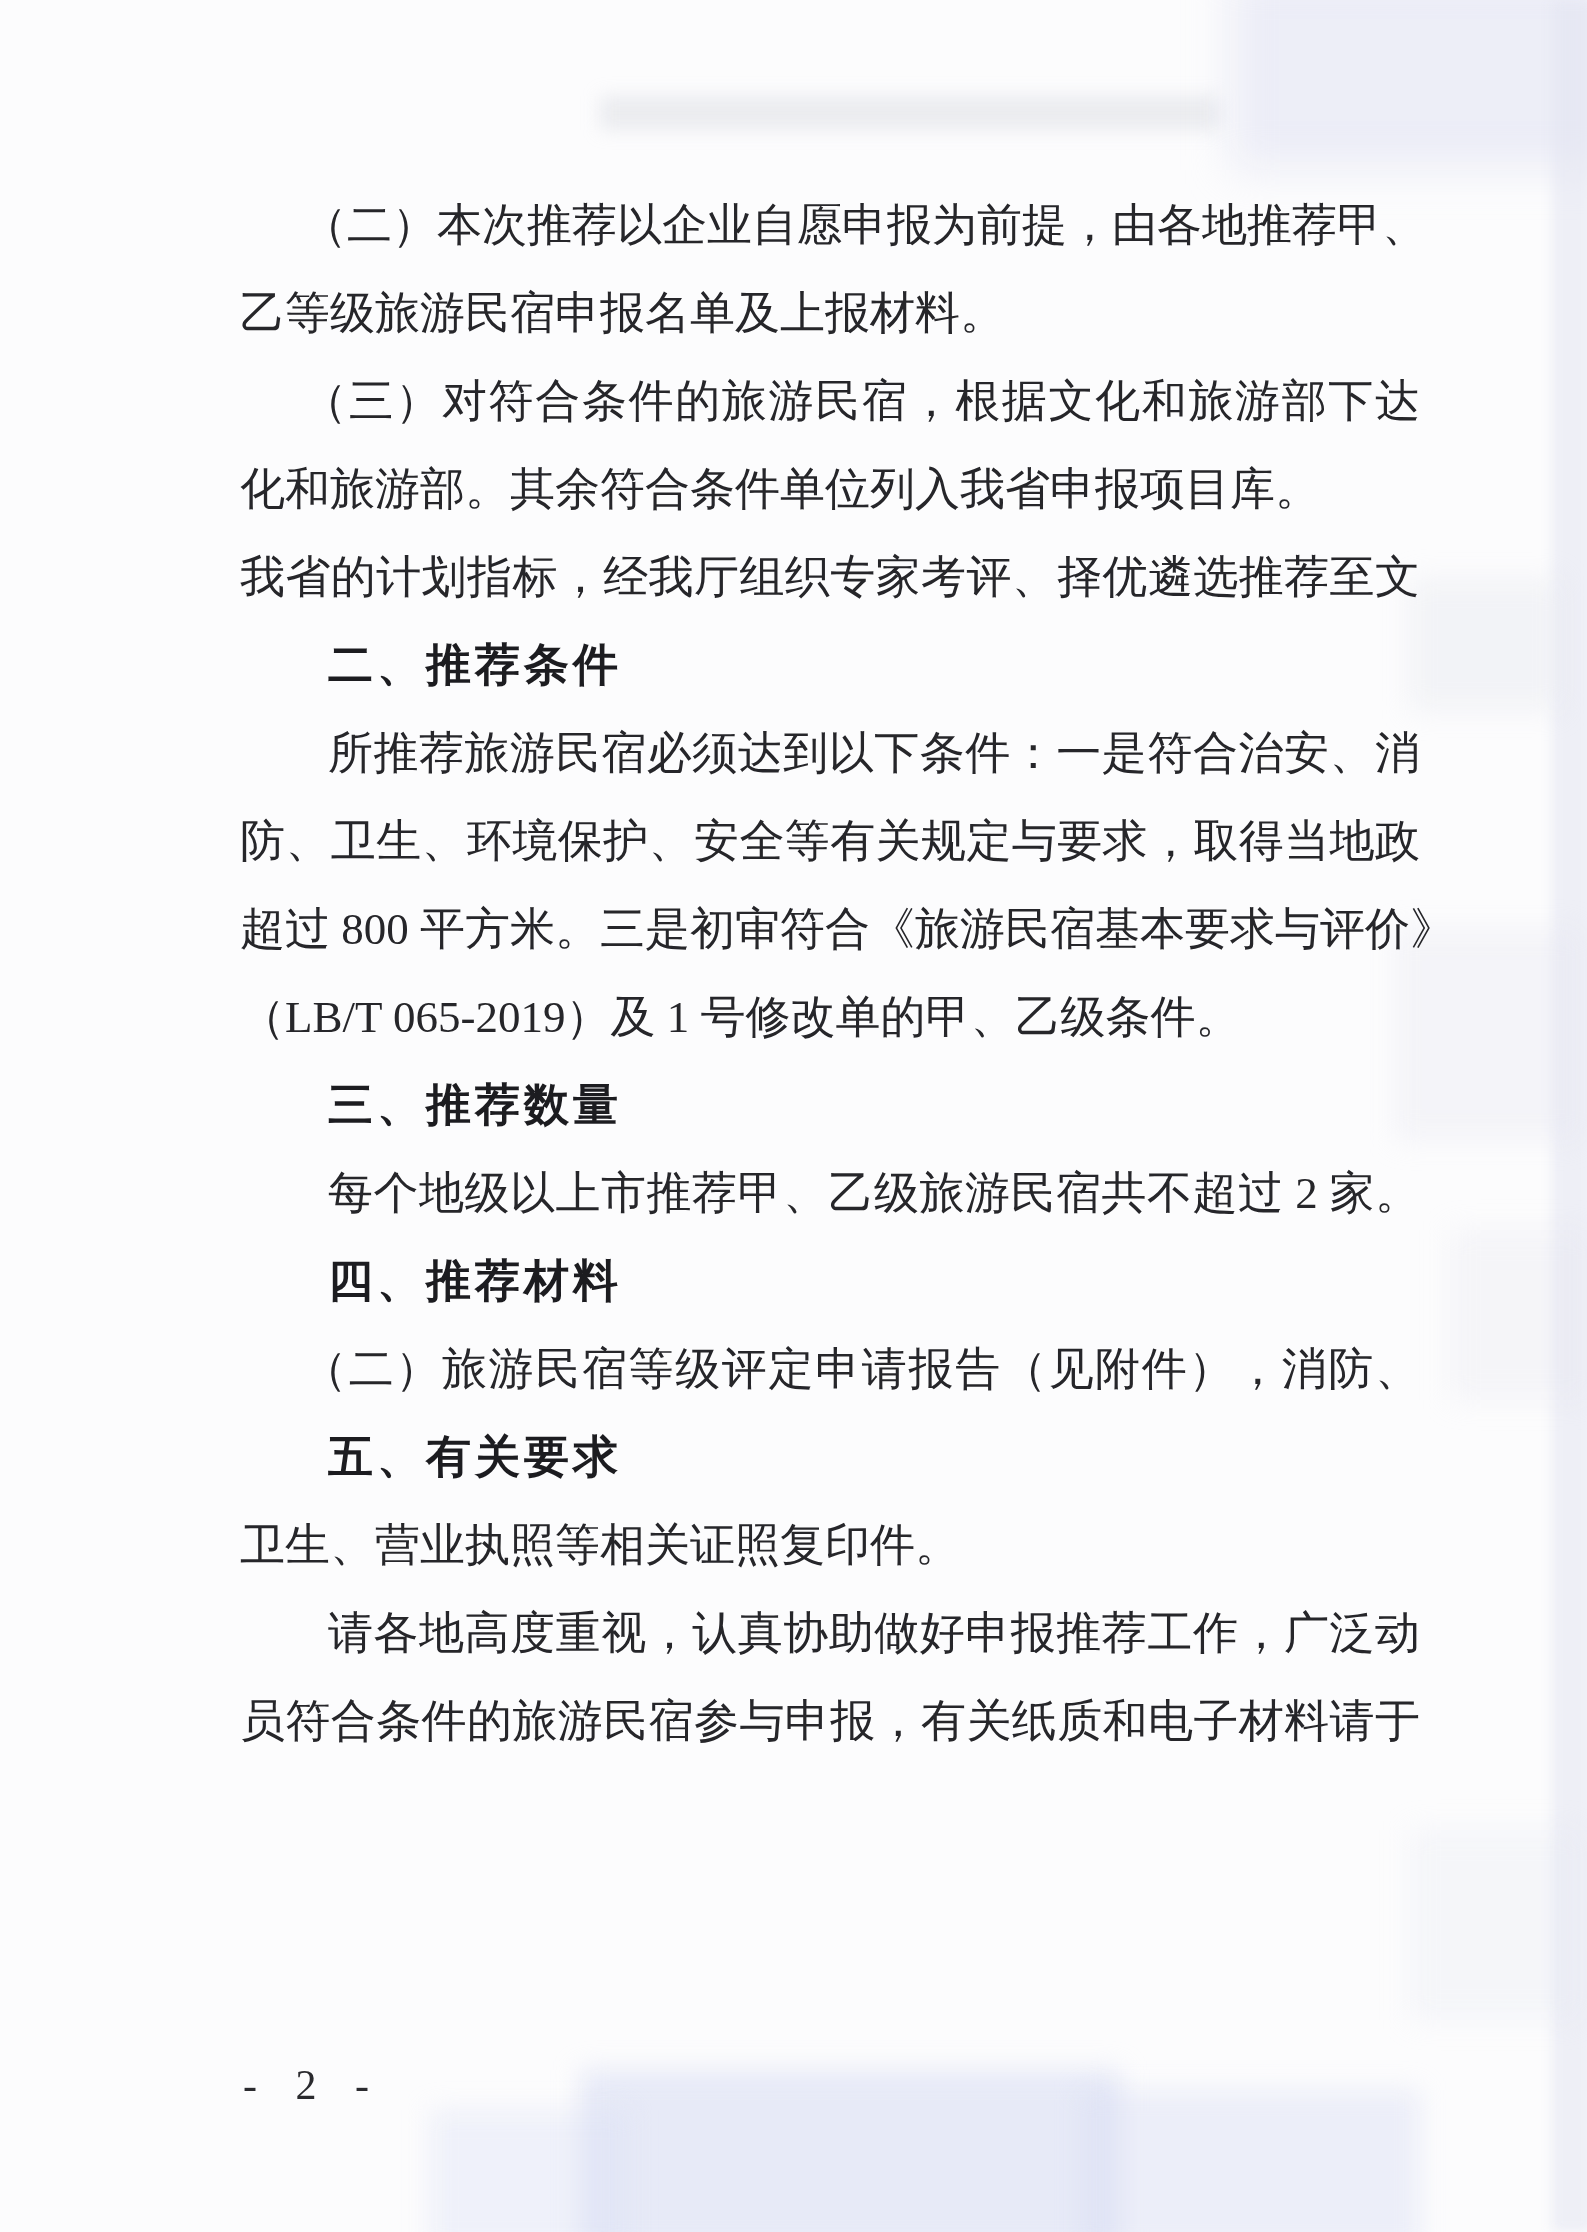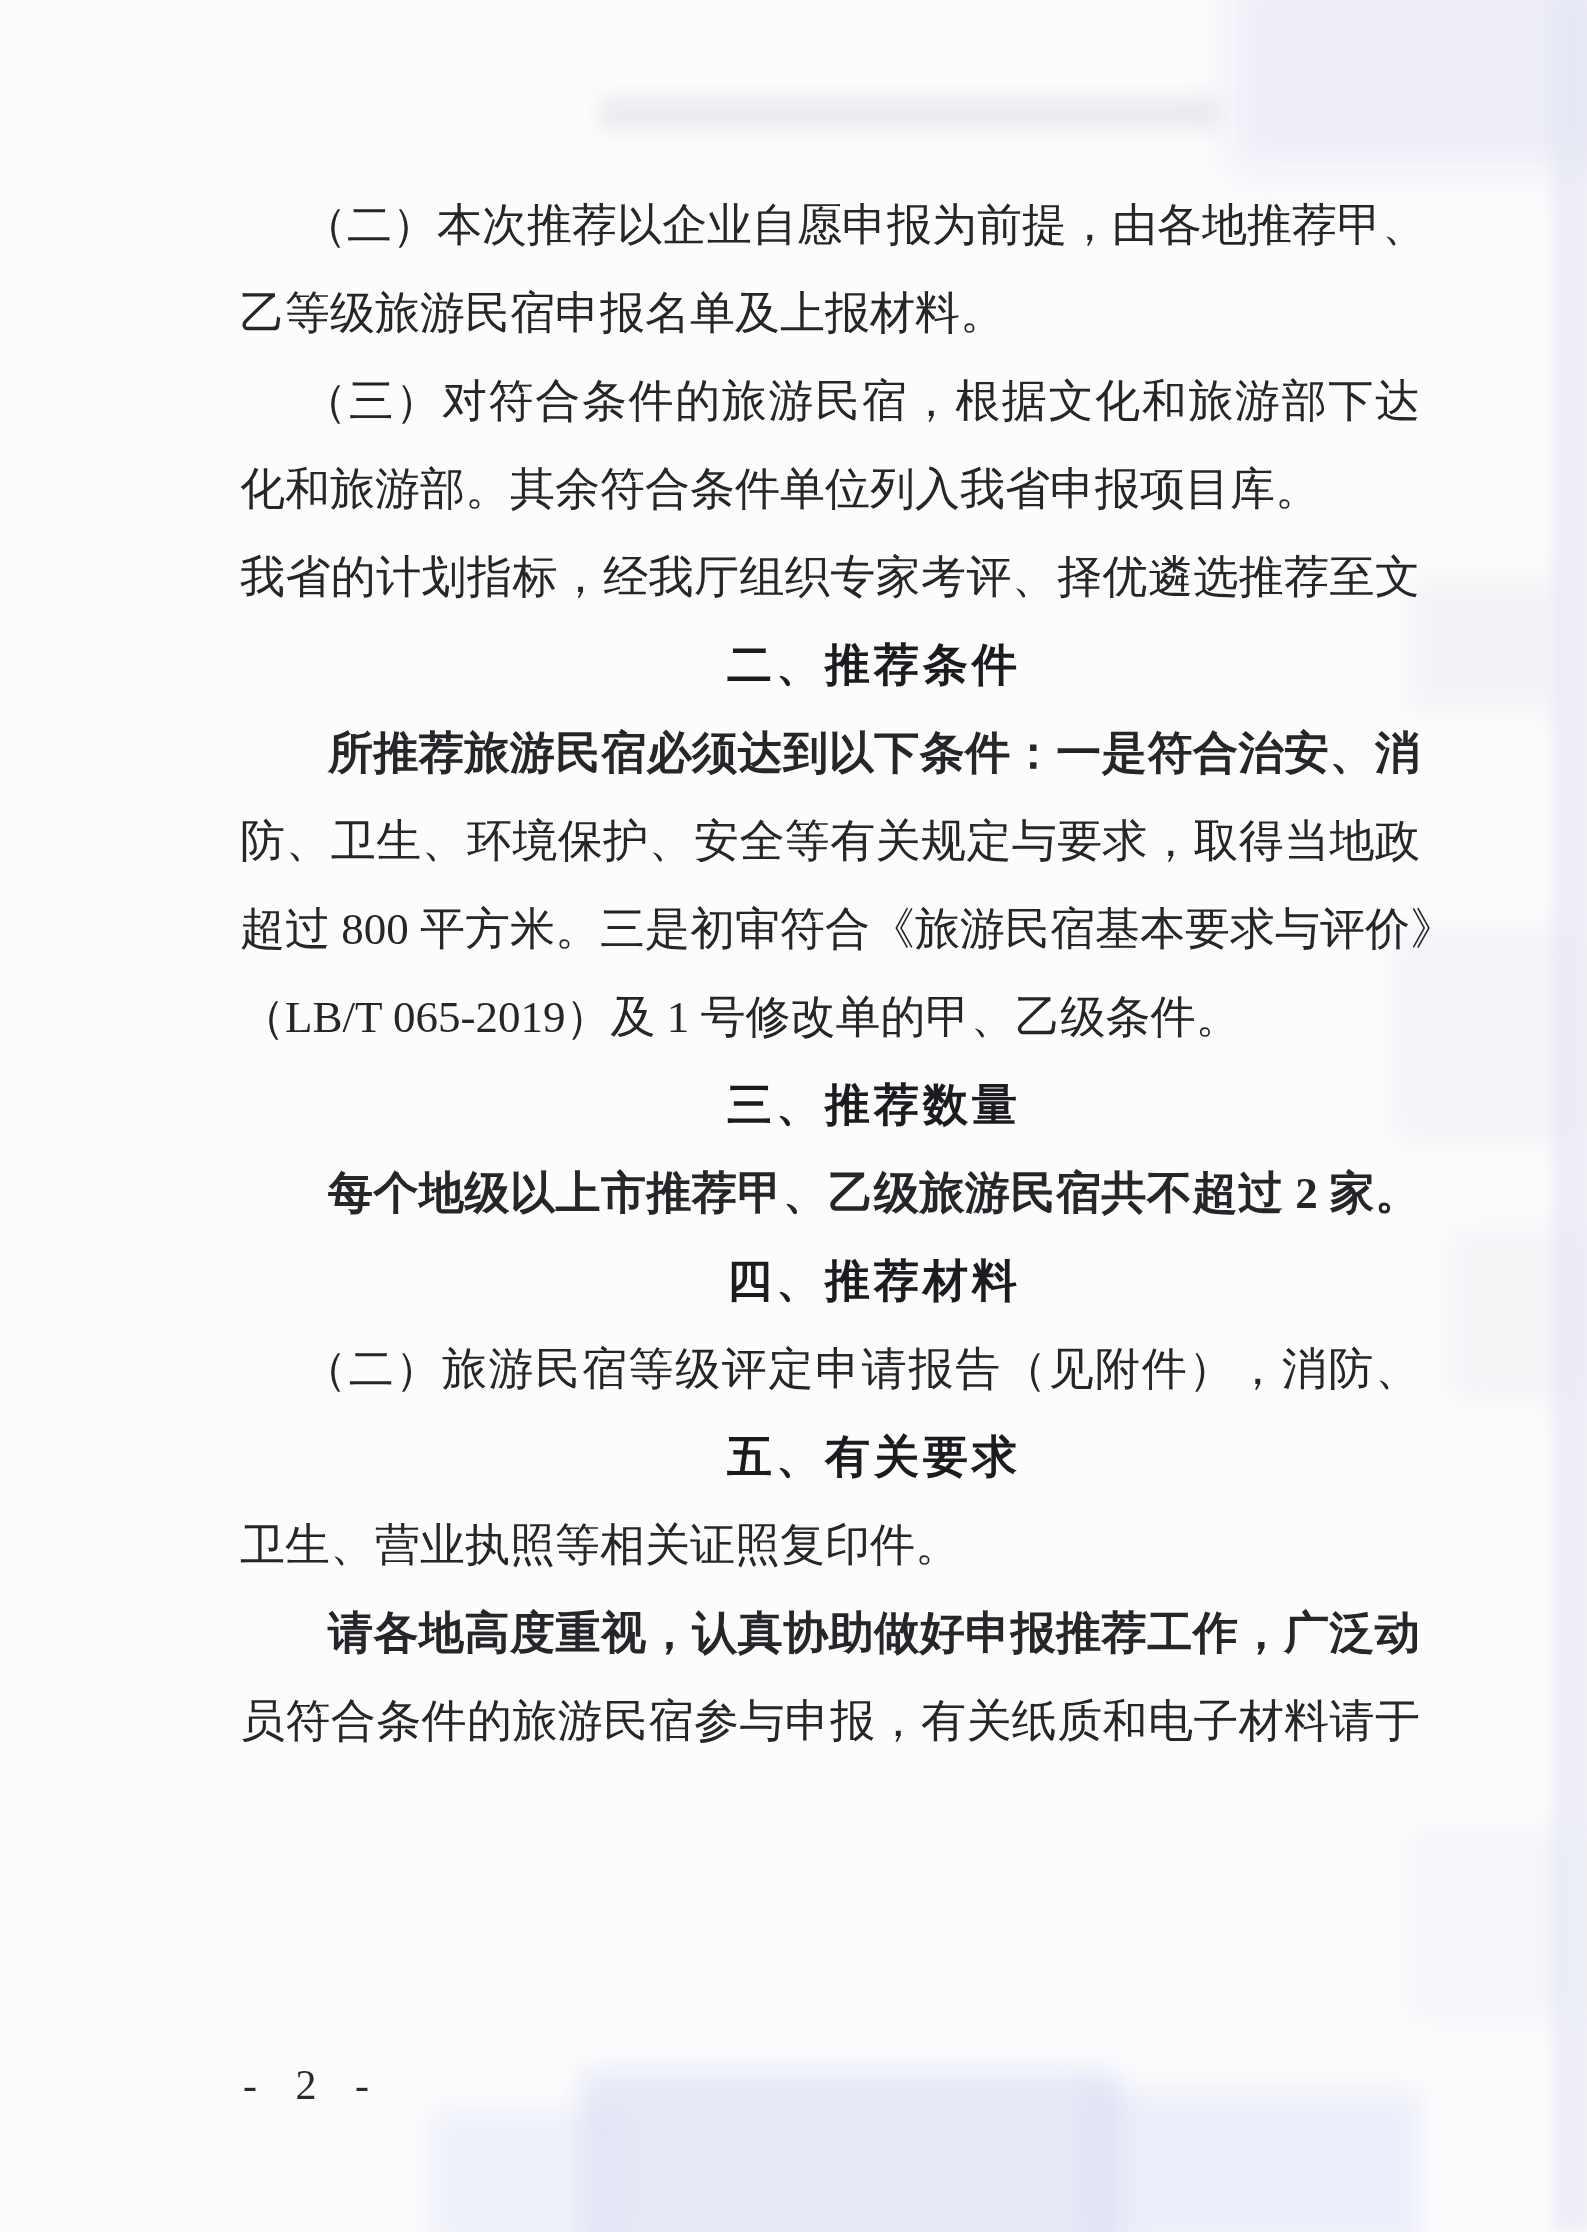--- a/index.html
+++ b/index.html
@@ -37,22 +37,22 @@
   
   .doc-body{
     position:absolute;left:240px;top:181px;width:1180px;
     font-size:45px;line-height:88px;
   }
   .line{
     height:88px;white-space:nowrap;
     letter-spacing:0;
   }
   .line.justify{text-align:justify;text-align-last:justify;}
-  .line.indent{padding-left:88px;text-align:center;}
-  .line.indent.justify{width:1092px;font-weight:bold;}
+  .line.indent{padding-left:88px;}
+  .line.indent.justify{width:1092px;}
   .line.paren{padding-left:62px;}
   .line.paren.justify{width:1118px;}
   .line.heading{font-weight:700;color:#1c1c20;
     font-family:"Liberation Sans", sans-serif;letter-spacing:4px;}
 
   .page-number{
     position:absolute;left:243px;top:2041px;height:88px;line-height:88px;
     font-size:42px;letter-spacing:14px;color:#2a2a2e;
   }
 </style>

